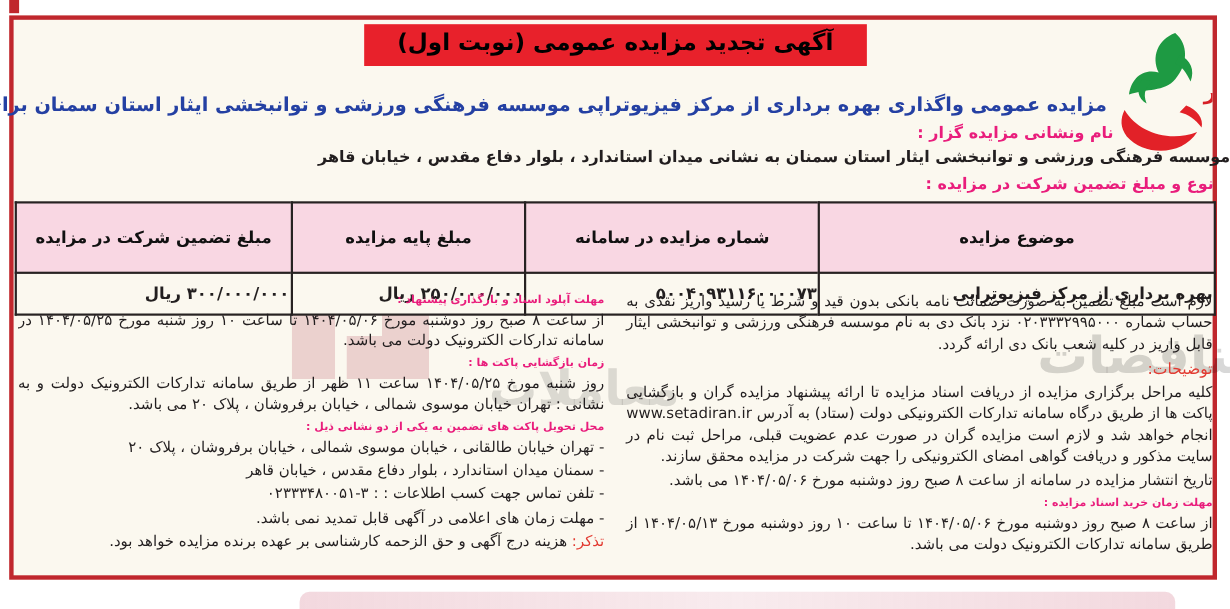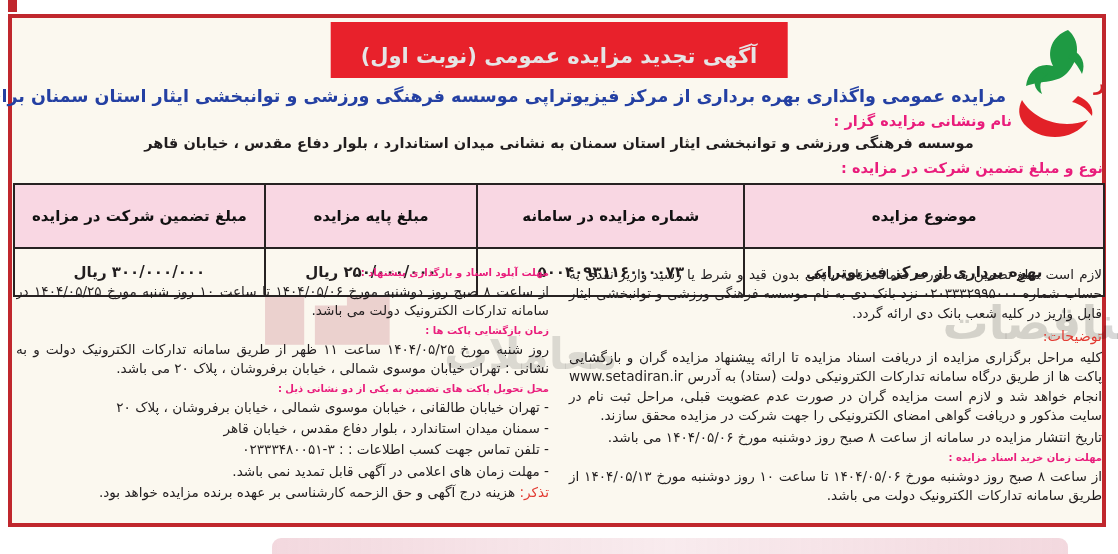--- a/index.html
+++ b/index.html
@@ -5,31 +5,31 @@
   :root{
     --red:#c0272d; --banner:#e8212b; --magenta:#e91d7c; --hred:#e23a31;
     --blue:#2440a3; --thead:#f9d7e3; --paper:#fbf8ef; --ink:#221e1f;
   }
   *{box-sizing:border-box}
   body{margin:0;background:#fff;font-family:"DejaVu Sans",sans-serif;color:var(--ink)}
   .page{position:relative;width:1118px;height:554px;background:#ffffff;overflow:hidden;direction:rtl}
   .corner-mark{position:absolute;left:8px;top:0;width:9px;height:12px;background:var(--red)}
   .frame{position:absolute;left:8px;top:14px;width:1098px;height:513px;border:4px solid var(--red);background:var(--paper)}
   .banner{position:absolute;top:22px;left:50%;transform:translateX(-50%);background:var(--banner);
-    color:#e5e5e5;font-weight:bold;font-size:21px;line-height:1;padding:24px 30px 11px;white-space:nowrap}
+    color:#000000;font-weight:bold;font-size:21px;line-height:1;padding:6px 30px 11px;white-space:nowrap}
   .logo{position:absolute;top:24px;right:16px;width:94px;height:140px}
   .title{position:absolute;top:86px;right:112px;left:30px;text-align:center;color:var(--blue);
     font-weight:bold;font-size:17.5px;white-space:nowrap}
   .h-m{color:var(--magenta);font-weight:bold;font-size:14.5px}
   .organizer-h{position:absolute;top:113px;right:106px}
-  .address{position:absolute;top:135px;left:0;right:0;text-align:center;font-size:14.5px;font-weight:bold}
+  .address{position:absolute;top:135px;left:0;right:0;font-size:14.5px;font-weight:bold}
   .guarantee-h{position:absolute;top:160px;right:15px}
   table.tbl{position:absolute;top:183px;right:13px;left:13px;width:1092px;border-collapse:collapse;table-layout:fixed}
   .tbl th{background:var(--thead);border:2px solid #272222;font-size:15px;padding:22px 4px;color:#111}
-  .tbl td{border:2px solid #272222;font-size:15px;font-weight:bold;height:48px;text-align:center;background:var(--paper)}
+  .tbl td{border:2px solid #272222;font-size:15px;font-weight:bold;height:38px;text-align:right;background:var(--paper)}
   .cols{position:absolute;top:265px;right:16px;left:16px;bottom:29px;display:flex;gap:20px;overflow:hidden}
   .col{flex:1;font-size:13.6px;line-height:1.42;text-align:justify}
   .col p{margin:0 0 3px}
   .col .h-m{display:block;margin:1px 0 2px;font-size:10px}
   .h-red{color:var(--hred);font-weight:normal}
   .notes-h{display:block;margin:1px 0 2px;font-size:14.2px}
   .bullets div{margin:0 0 2px}
   
   .wm{position:absolute;pointer-events:none;mix-blend-mode:multiply}
   .wm-latin{top:176px;left:412px;font-size:96px;font-weight:bold;letter-spacing:1px;

